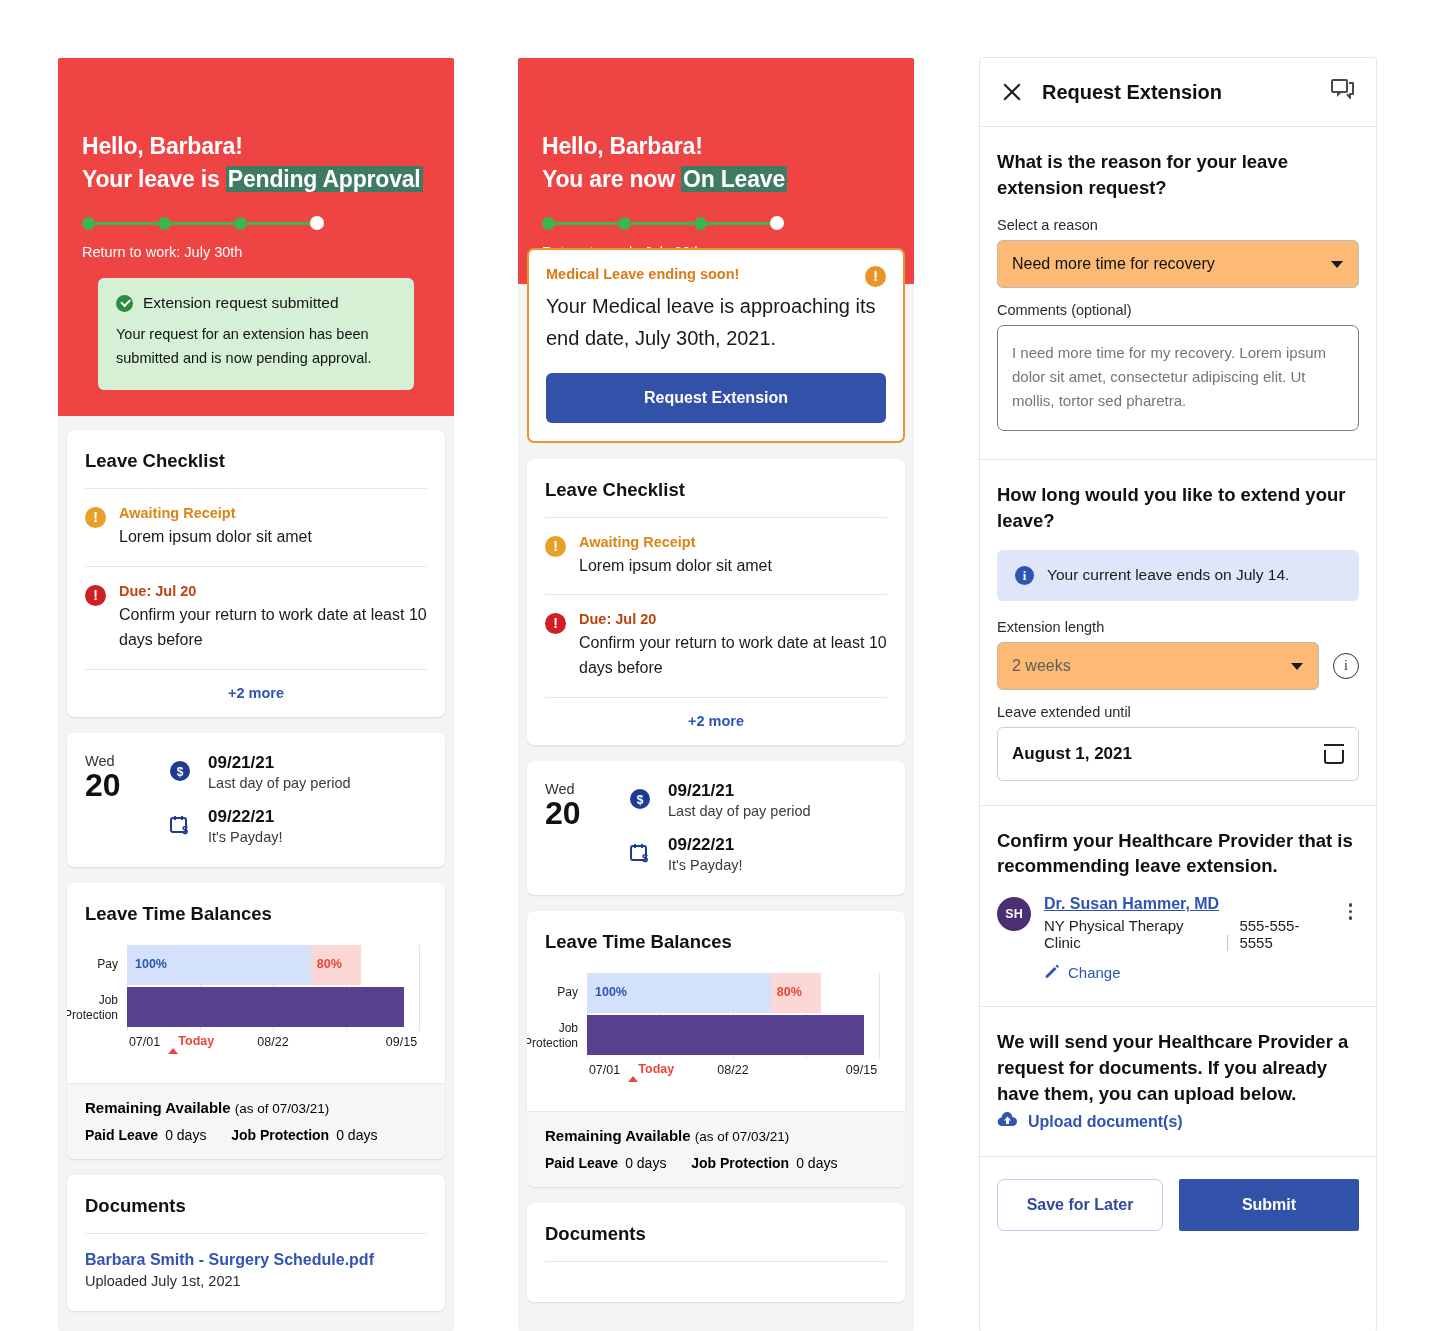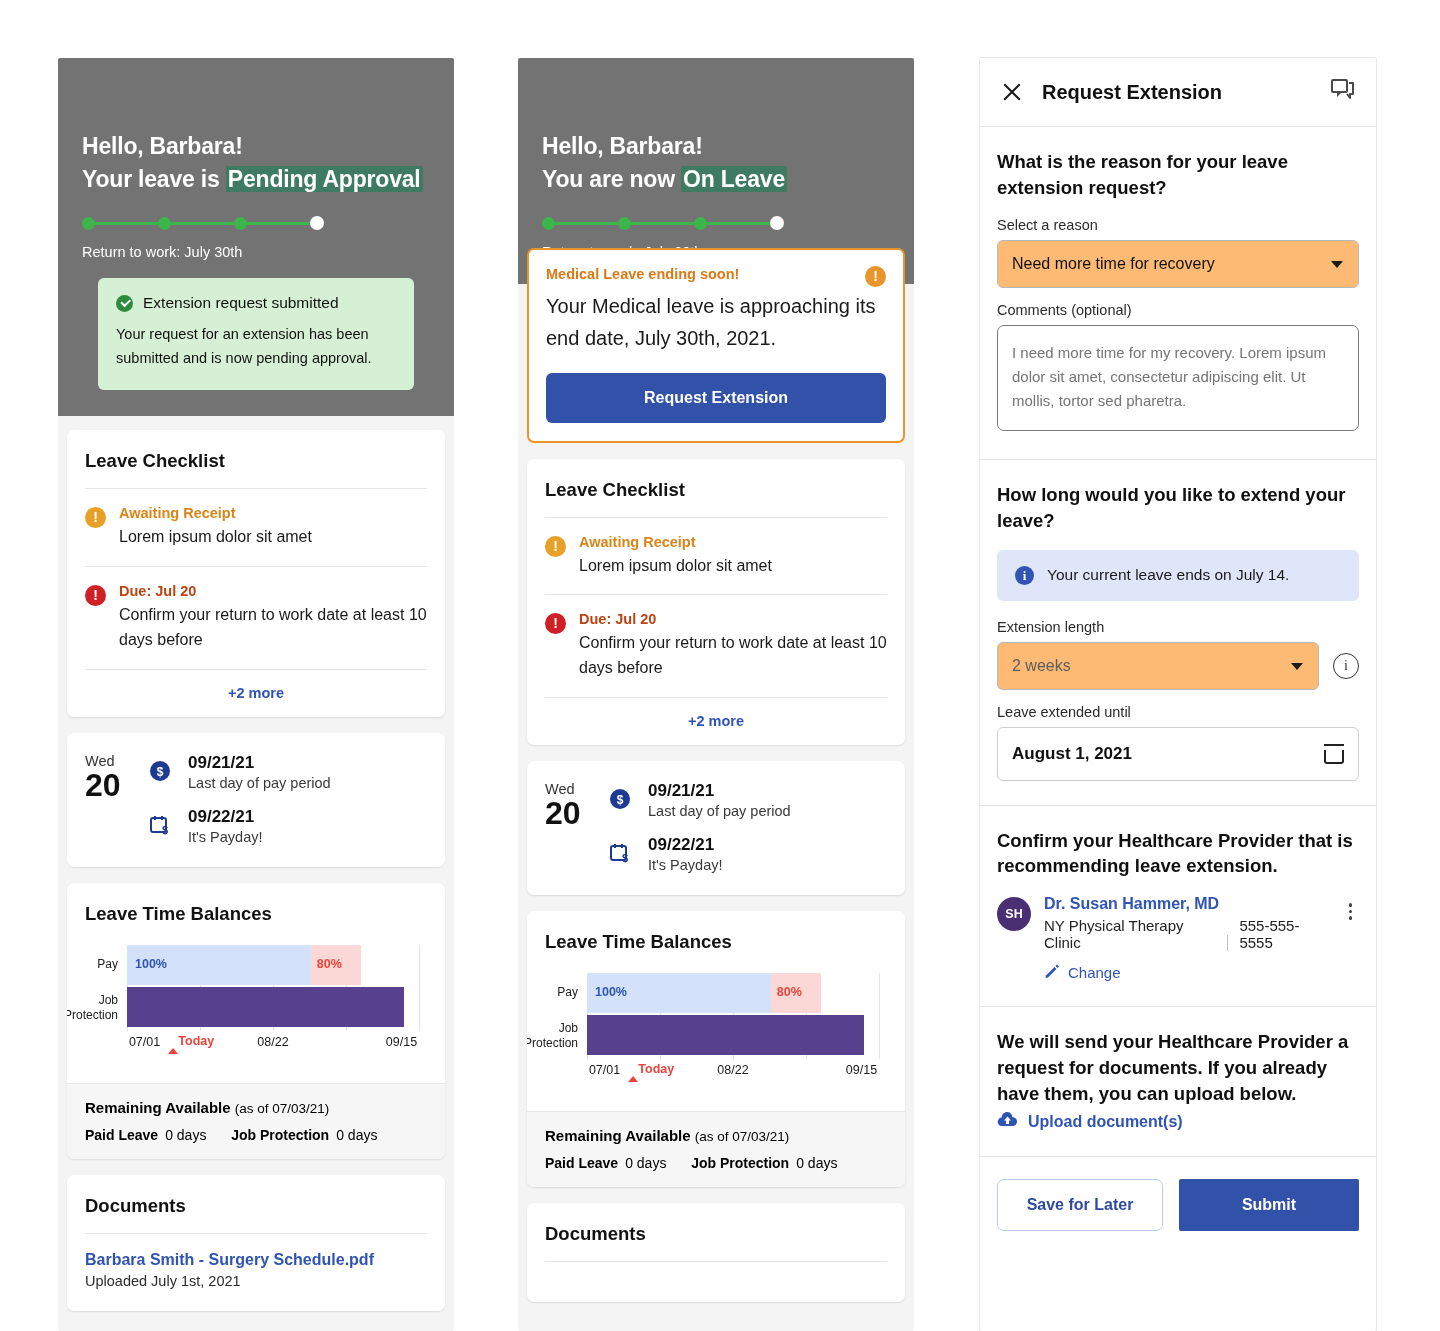--- a/index.html
+++ b/index.html
@@ -20,21 +20,21 @@
     overflow: hidden;
     background: #f4f4f4;
     border-radius: 2px;
   }
   .panel.p1 { left: 58px; }
   .panel.p2 { left: 518px; }
   .panel.p3 { left: 980px; background:#ffffff; box-shadow: 0 0 0 1px #e8e8e8; }
 
   
   .hero {
-    background: #737373;
+    background: #ef4444;
     color: #fff;
     padding: 72px 24px 26px 24px;
     position: relative;
   }
   .hero h1 {
     font-size: 23px;
     font-weight: bold;
     line-height: 1.42;
     letter-spacing: -0.2px;
   }
@@ -105,21 +105,21 @@
   .chk-row .bullet { width:21px;height:21px;border-radius:50%;flex:0 0 auto;color:#fff;font-size:14px;font-weight:bold;line-height:21px;text-align:center;margin-top:2px;}
   .b-amber { background:#e8a128; }
   .b-red { background:#cf2026; }
   .chk-row .lbl { font-size:14.5px; font-weight:bold; margin-bottom:4px; }
   .lbl-amber { color:#d98518; }
   .lbl-red { color:#bb4411; }
   .chk-row .txt { font-size:16px; line-height:1.55; color:#1a1a1a; }
   .more-link { text-align:center; padding:15px 0 16px 0; color:#2f54b4; font-size:14.5px; font-weight:bold; cursor:pointer; }
 
   
-  .pay-card { display:flex; padding:20px 18px 22px 18px; }
+  .pay-card { display:flex; padding:20px 18px 22px 18px; gap:20px; }
   .pay-date { width:64px; flex:0 0 auto; }
   .pay-dow { font-size:14.5px; color:#333; }
   .pay-num { font-size:32px; font-weight:bold; line-height:1.05; color:#111; }
   .pay-rows { flex:1 1 auto; }
   .pay-row { display:flex; gap:13px; align-items:flex-start; margin-bottom:16px; }
   .pay-row:last-child { margin-bottom:0; }
   .pay-row .ico { width:26px; flex:0 0 auto; margin-top:7px; }
   .pay-row .d { font-size:17px; font-weight:bold; color:#111; }
   .pay-row .s { font-size:14.5px; color:#3a3a3a; margin-top:2px; }
 
@@ -199,21 +199,21 @@
     width:100%; border:1px solid #cfcfcf; border-radius:6px;
     padding:16px 46px 16px 14px; font-size:17px; font-weight:bold; color:#101010; background:#fff;
   }
   .cal-ic { position:absolute; right:15px; top:50%; margin-top:-10px; width:20px;height:20px;
             border:2px solid #222; border-radius:3px; }
   .cal-ic:before{content:"";position:absolute;left:-2px;top:-2px;width:20px;height:4px;background:#fff;border-top:2px solid #222;}
 
   .prov { display:flex; gap:13px; align-items:flex-start; }
   .avatar { width:34px;height:34px;border-radius:50%;background:#4a2f72;color:#fff;
             font-size:12.5px;font-weight:bold;line-height:34px;text-align:center;flex:0 0 auto;margin-top:2px;}
-  .prov .name { font-size:16px;font-weight:bold;color:#2f54b4; }
+  .prov .name { font-size:16px;font-weight:bold;color:#2f54b4;text-decoration:underline; }
   .prov .meta { font-size:15px; color:#222; margin-top:4px; display:flex; align-items:flex-end; gap:11px; }
   .prov .meta .sep { width:1px; height:16px; background:#c4c4c4; }
   .change { display:flex; align-items:center; gap:8px; margin-top:12px; color:#2f54b4; font-size:15px; cursor:pointer; }
   .kebab { margin-left:auto; width:18px; display:flex; flex-direction:column; align-items:center; gap:3px; cursor:pointer; padding-top:8px; }
   .kebab i { width:3.5px;height:3.5px;border-radius:50%;background:#444;display:block; }
 
   .upload { display:flex; align-items:center; gap:10px; color:#2f54b4; font-size:16px; font-weight:bold; margin-top:3px; cursor:pointer; }
 
   .actions { padding:22px 17px; display:flex; gap:16px; background:#fff; }
   .btn-outline { flex:1 1 0; background:#fff; border:1.5px solid #b9cbf0; border-radius:7px;

